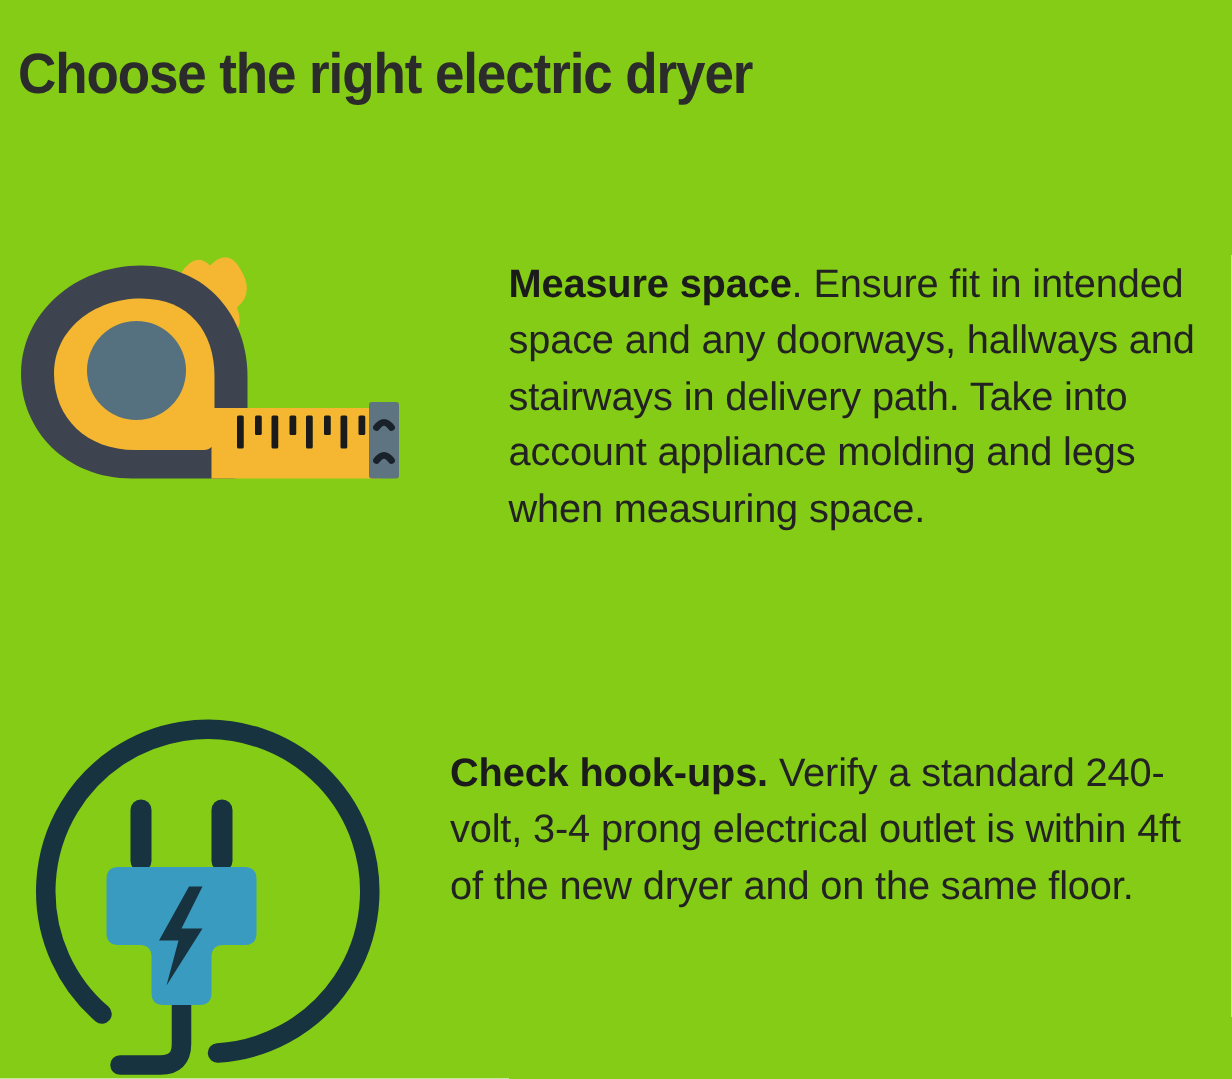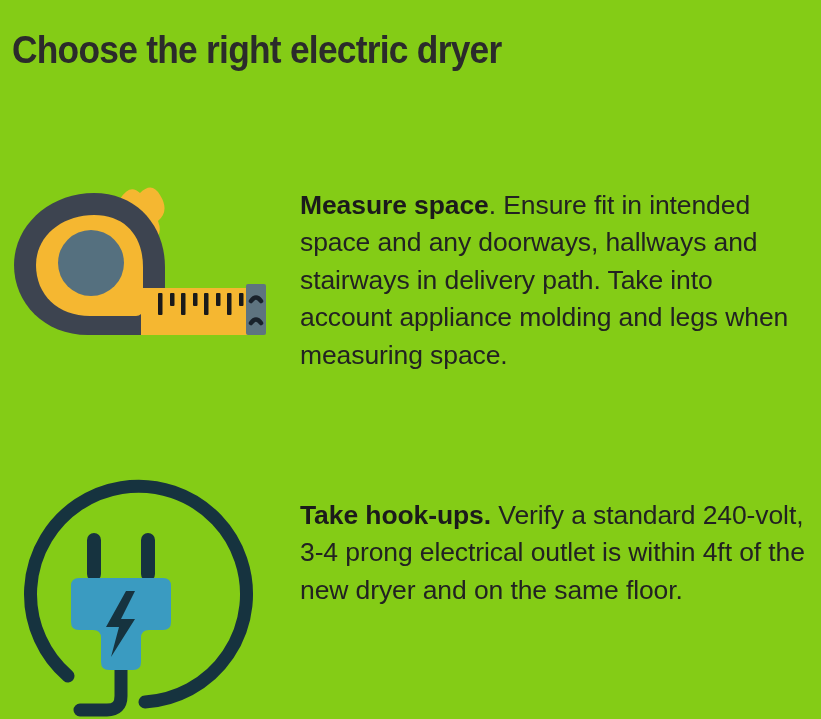--- a/index.html
+++ b/index.html
@@ -38,21 +38,21 @@
   }
 
   
   .tip-row {
     position: absolute;
     left: 0;
     width: 821px;
     display: flex;
     align-items: flex-start;
   }
-  #row-measure { top: 160px; }
+  #row-measure { top: 144px; gap: 39px; }
   #row-hookups { top: 470px; }
 
   .icon-cell {
     width: 300px;
     flex: 0 0 300px;
     position: relative;
     height: 1px;
   }
   .text-cell {
     flex: 1 1 auto;
@@ -180,17 +180,17 @@
                    q-8 0 -8 -8
                    L63 108
                    q0 -8 8 -8 Z" fill="#3a9bc1"></path>
 
           <path d="M118 113 L98 149 L111 149 L103 179 L127 141 L113 141 L127 113 Z" fill="#16333f"></path>
         </svg>
       </div>
     </div>
 
     <div class="text-cell">
-      <p class="tip-text"><span class="tip-lead">Take hook-ups.</span><span></span><span> Verify a standard 240-volt, 3-4 prong electrical outlet is within 4ft of the new dryer and on the same floor.</span></p>
+      <p class="tip-text"><span class="tip-lead">Check hook-ups.</span><span></span><span> Verify a standard 240-volt, 3-4 prong electrical outlet is within 4ft of the new dryer and on the same floor.</span></p>
     </div>
   </div>
 
 </div>
 
 </body></html>

